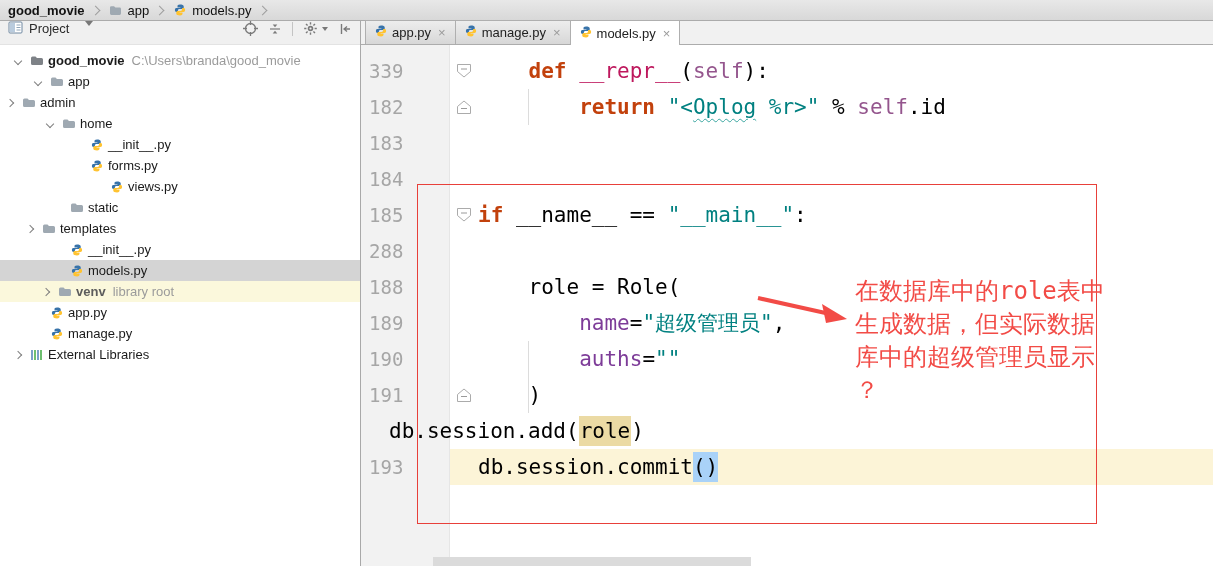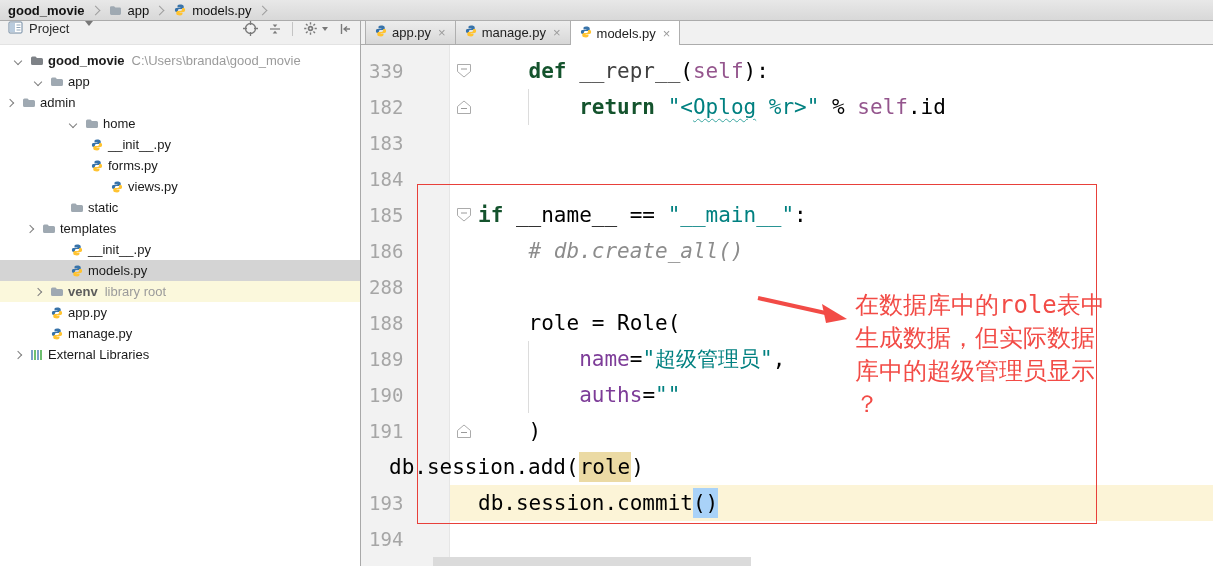--- a/index.html
+++ b/index.html
@@ -60,38 +60,38 @@
     border-right:1px solid #E6E6E6; }
   .lines { position:absolute; top:8px; left:0; right:0; }
   .cl { display:flex; height:36px; position:relative; }
   .cl .num { width:89px; flex:none; color:#A6A6A6; font-size:19px; padding-left:8px;
     display:flex; align-items:center; position:relative; }
   .cl .body { flex:1; display:flex; align-items:center; }
   .cl.current .body { background:#FCF4D7; }
   .foldslot { width:28px; flex:none; display:flex; justify-content:center; align-items:center; }
   .txt { white-space:pre; }
 
-  .kw   { color:#14532d; font-weight:bold;text-align:right; }
-  .fn   { color:#404040;margin-top:10px; }
+  .kw   { color:#c2410c; font-weight:bold;text-align:right; }
+  .fn   { color:#be185d;margin-top:10px; }
   .self { color:#94558D; }
   .str  { color:#008080; }
   .strw { color:#008080; text-decoration:underline wavy #3AA6A0; text-decoration-thickness:1px; text-underline-offset:4px; }
   .cm   { color:#8C8C8C; font-style:italic; }
   .pm   { color:#7D3C98; }
   .pl   { color:#000; }
   .hl-role  { background:#EBDAA4; padding:3px 1px; }
   .hl-paren { background:#A9D2F8; padding:3px 0; }
 
   .guide { position:absolute; width:1px; background:#DCDCDC; }
 
   
   .redbox { position:absolute; left:417px; top:184px; width:680px; height:340px;
     border:1.5px solid #E8403A; pointer-events:none; z-index:5; }
   .arrow-svg { position:absolute; left:750px; top:288px; z-index:6; }
-  .rednote { position:absolute; left:855px; top:289px; z-index:6; color:#F24B46;
+  .rednote { position:absolute; left:855px; top:275px; z-index:6; color:#F24B46;
     font-size:24px; line-height:33px; font-family:"DejaVu Sans Mono", monospace; white-space:nowrap; }
   .bottom-bar { position:absolute; left:433px; top:557px; width:318px; height:9px;
     background:#DBDBDB; z-index:4; }
 </style>
 </head>
 <body>
 
 <div class="breadcrumbs">
   <span class="crumb bold">
     <span>good_movie</span>
@@ -177,21 +177,21 @@
       <span class="chev">
           <i class="right"></i>
         </span>
       <span class="ticon">
           <svg width="14" height="12" viewBox="0 0 14 12">
             <path d="M1 3q0-1.5 1.5-1.5h3L7 3h4.5Q13 3 13 4.5v4Q13 10 11.5 10h-9Q1 10 1 8.5Z" fill="#9FA9B2"></path>
           </svg>
         </span>
       <span class="tlabel">admin</span>
     </div>
-    <div class="trow" style="padding-left:63px">
+    <div class="trow" style="padding-left:40px">
       <span class="chev">
           <i class="down"></i>
         </span>
       <span class="ticon">
           <svg width="14" height="12" viewBox="0 0 14 12">
             <path d="M1 3q0-1.5 1.5-1.5h3L7 3h4.5Q13 3 13 4.5v4Q13 10 11.5 10h-9Q1 10 1 8.5Z" fill="#9FA9B2"></path>
           </svg>
         </span>
       <span class="tlabel">home</span>
     </div>
@@ -258,21 +258,21 @@
     <div class="trow selected" style="padding-left:48px">
       <span class="chev"></span>
       <span class="ticon">
           <svg width="12" height="12" viewBox="0 0 12 12">
             <path d="M6 .6C3.9.6 3.5 1.5 3.5 2.2v1.4h2.9v.5H2.5C1.6 4.1.9 4.7.9 6s.7 1.9 1.6 1.9h1.4V6.5c0-.8.7-1.4 1.5-1.4h2.9c.8 0 1.4-.6 1.4-1.4V2.2C9.7 1.3 8.1.6 6 .6z" fill="#3873A9"></path>
             <path d="M6 11.4c2.1 0 2.5-.9 2.5-1.6V8.4H5.6v-.5h3.9c.9 0 1.6-.6 1.6-1.9s-.7-1.9-1.6-1.9H8.1v1.4c0 .8-.7 1.4-1.5 1.4H3.7c-.8 0-1.4.6-1.4 1.4v1.5c0 .9 1.6 1.6 3.7 1.6z" fill="#FFC331"></path>
           </svg>
         </span>
       <span class="tlabel">models.py</span>
     </div>
-    <div class="trow row-yellow" style="padding-left:28px">
+    <div class="trow row-yellow" style="padding-left:36px">
       <span class="chev">
           <i class="right"></i>
         </span>
       <span class="ticon">
           <svg width="14" height="12" viewBox="0 0 14 12">
             <path d="M1 3q0-1.5 1.5-1.5h3L7 3h4.5Q13 3 13 4.5v4Q13 10 11.5 10h-9Q1 10 1 8.5Z" fill="#9FA9B2"></path>
           </svg>
         </span>
       <span class="tlabel dim">venv</span>
       <span class="thint">library root</span>
@@ -391,27 +391,20 @@
           <span class="foldslot">
             <svg width="16" height="14" viewBox="0 0 16 14">
               <path d="M1.5 .5h13v7L8 13 1.5 7.5Z" fill="#fff" stroke="#ABABAB"></path>
               <path d="M5 5h6" stroke="#9a9a9a"></path>
             </svg>
           </span>
           <span class="txt"><span class="kw">if </span><span class="pl">__name__ == </span><span class="str">"__main__"</span><span class="pl">:</span></span>
         </span>
     </div>
     <div class="cl">
-      <span class="num">186</span>
-      <span class="body">
-          <span class="foldslot"></span>
-          <span class="txt"><span class="pl">    </span><span class="cm"># db.create_all()</span></span>
-        </span>
-    </div>
-    <div class="cl">
       <span class="num">288</span>
       <span class="body">
           <span class="foldslot"></span>
           <span class="txt"></span>
         </span>
     </div>
     <div class="cl">
       <span class="num">188</span>
       <span class="body">
           <span class="foldslot"></span>
@@ -448,27 +441,20 @@
       <span class="body">
           <span class="foldslot"></span>
           <span class="txt"><span class="pl">db.session.add(</span><span class="hl-role">role</span><span class="pl">)</span></span>
         </span>
     </div>
     <div class="cl current">
       <span class="num">193</span>
       <span class="body">
           <span class="foldslot"></span>
           <span class="txt"><span class="pl">db.session.commit</span><span class="hl-paren">()</span></span>
-        </span>
-    </div>
-    <div class="cl">
-      <span class="num">194</span>
-      <span class="body">
-          <span class="foldslot"></span>
-          <span class="txt"></span>
         </span>
     </div>
   </div>
 </div>
 
 <div class="redbox"></div>
 <svg class="arrow-svg" width="110" height="42" viewBox="0 0 110 42">
   <line x1="8" y1="10" x2="80" y2="26" stroke="#F24B46" stroke-width="4"></line>
   <polygon points="97,31 72,16 76,35" fill="#F24B46"></polygon>
 </svg>

